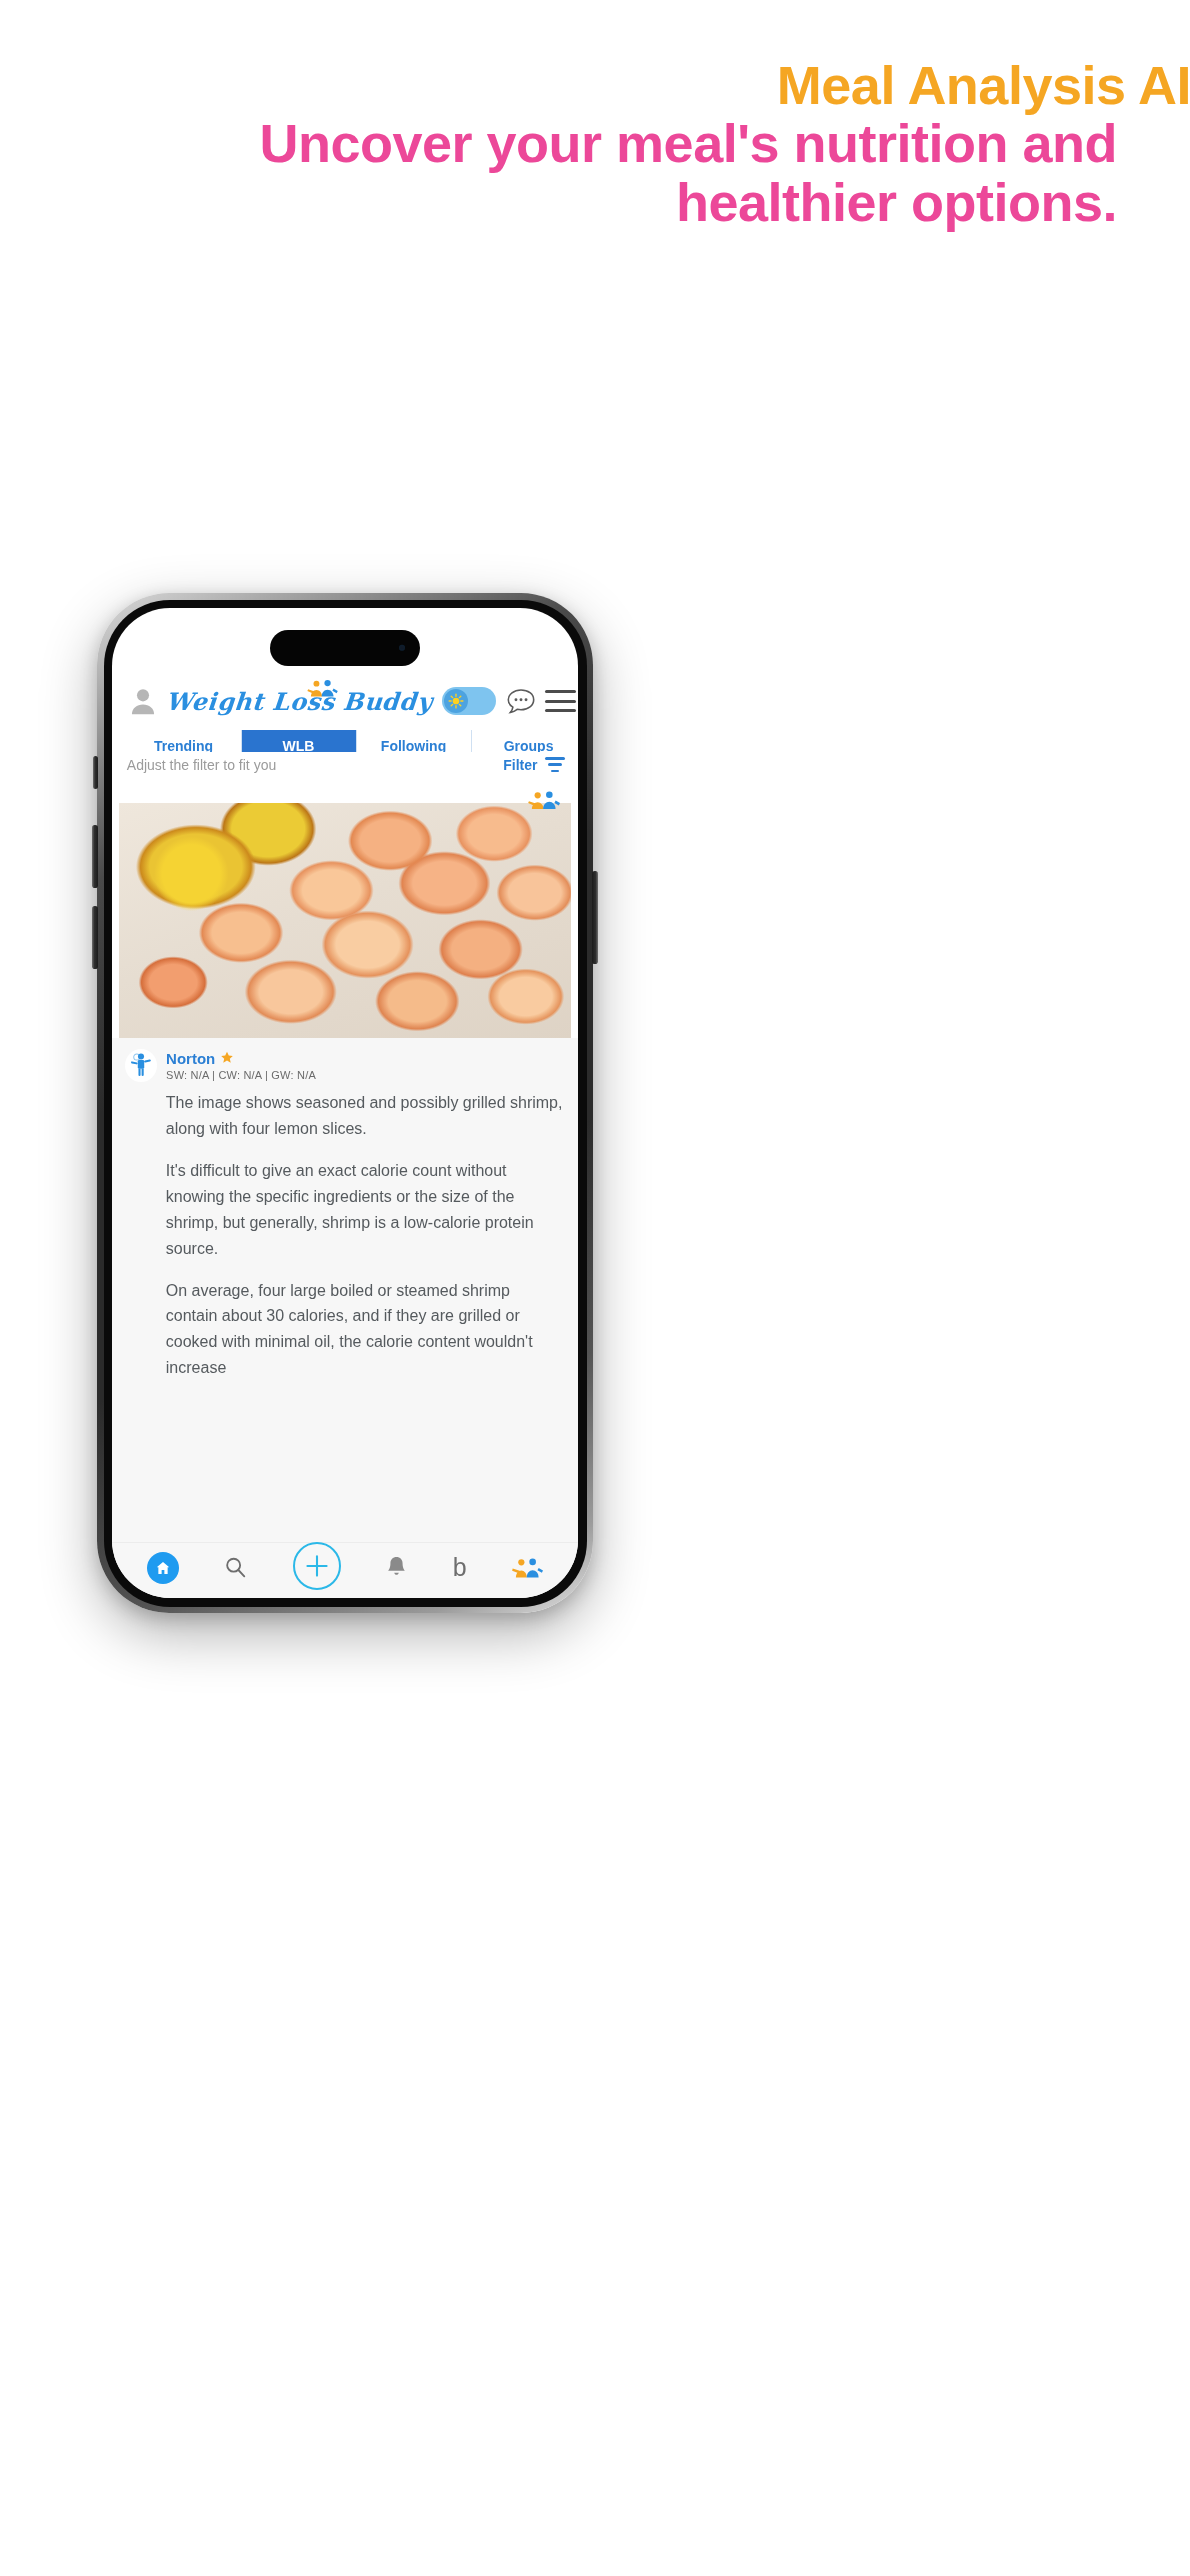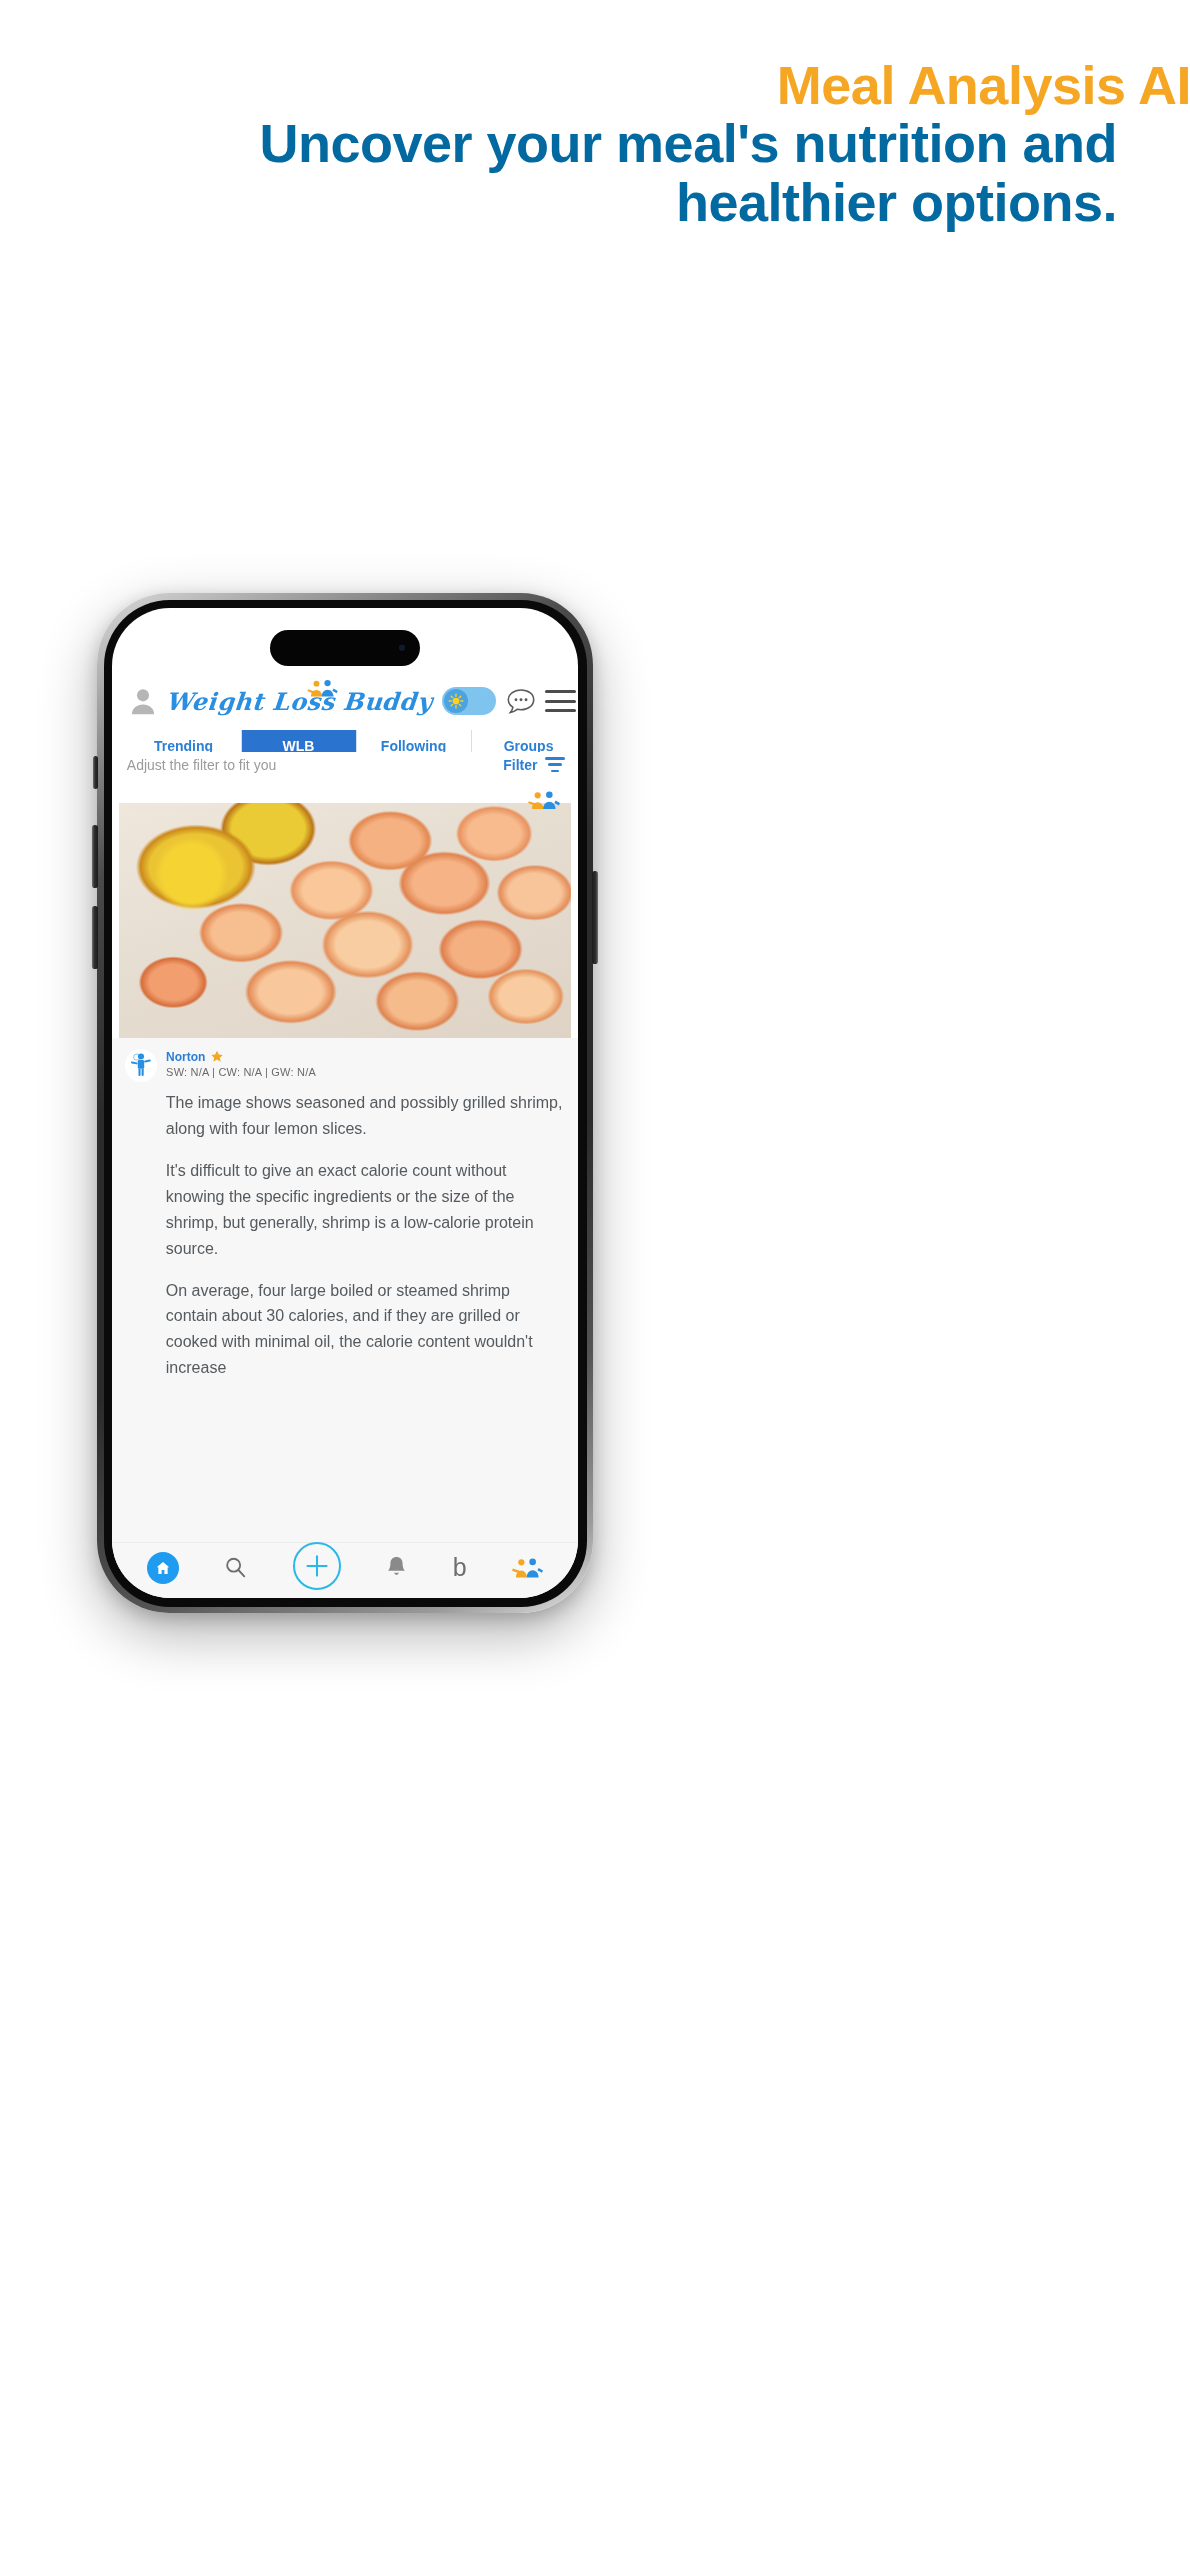--- a/index.html
+++ b/index.html
@@ -19,21 +19,21 @@
   }
   .promo-line1 {
     font-size:54px;
     font-weight:bold;
     color:#F5A623;
     letter-spacing:-0.5px;
   }
   .promo-line2 {
     font-size:54px;
     font-weight:bold;
-    color:#0369a1;
+    color:#ec4899;
     letter-spacing:-0.5px;
     padding:0 74px;
   }
 
   
   .phone-stage {
     position:absolute;
     left:0; top:593px;
     width:1191px; height:1057px;
   }
@@ -243,21 +243,21 @@
   .post-head { display:flex; gap:9.3px; align-items:flex-start; }
   .post-avatar {
     width:32px; height:33px;
     flex:0 0 auto;
     border-radius:50%;
     background:#ffffff;
     display:flex; align-items:center; justify-content:center;
   }
   .post-meta { flex:1 1 auto; padding-top:0.9px; }
   .post-author-row { display:flex; align-items:center; gap:4.6px; }
-  .post-author { font-size:12px; font-weight:bold; color:#2b7fd4; }
+  .post-author { font-size:15px; font-weight:bold; color:#2b7fd4; }
   .post-stats { font-size:11px; color:#6b6b6b; margin-top:1.9px; letter-spacing:0.2px; }
   .post-text {
     margin-left:41px;
     margin-top:8.3px;
     font-size:16px;
     line-height:1.62;
     color:#555a5e;
   }
   .post-text p { margin-bottom:16px; }
 

